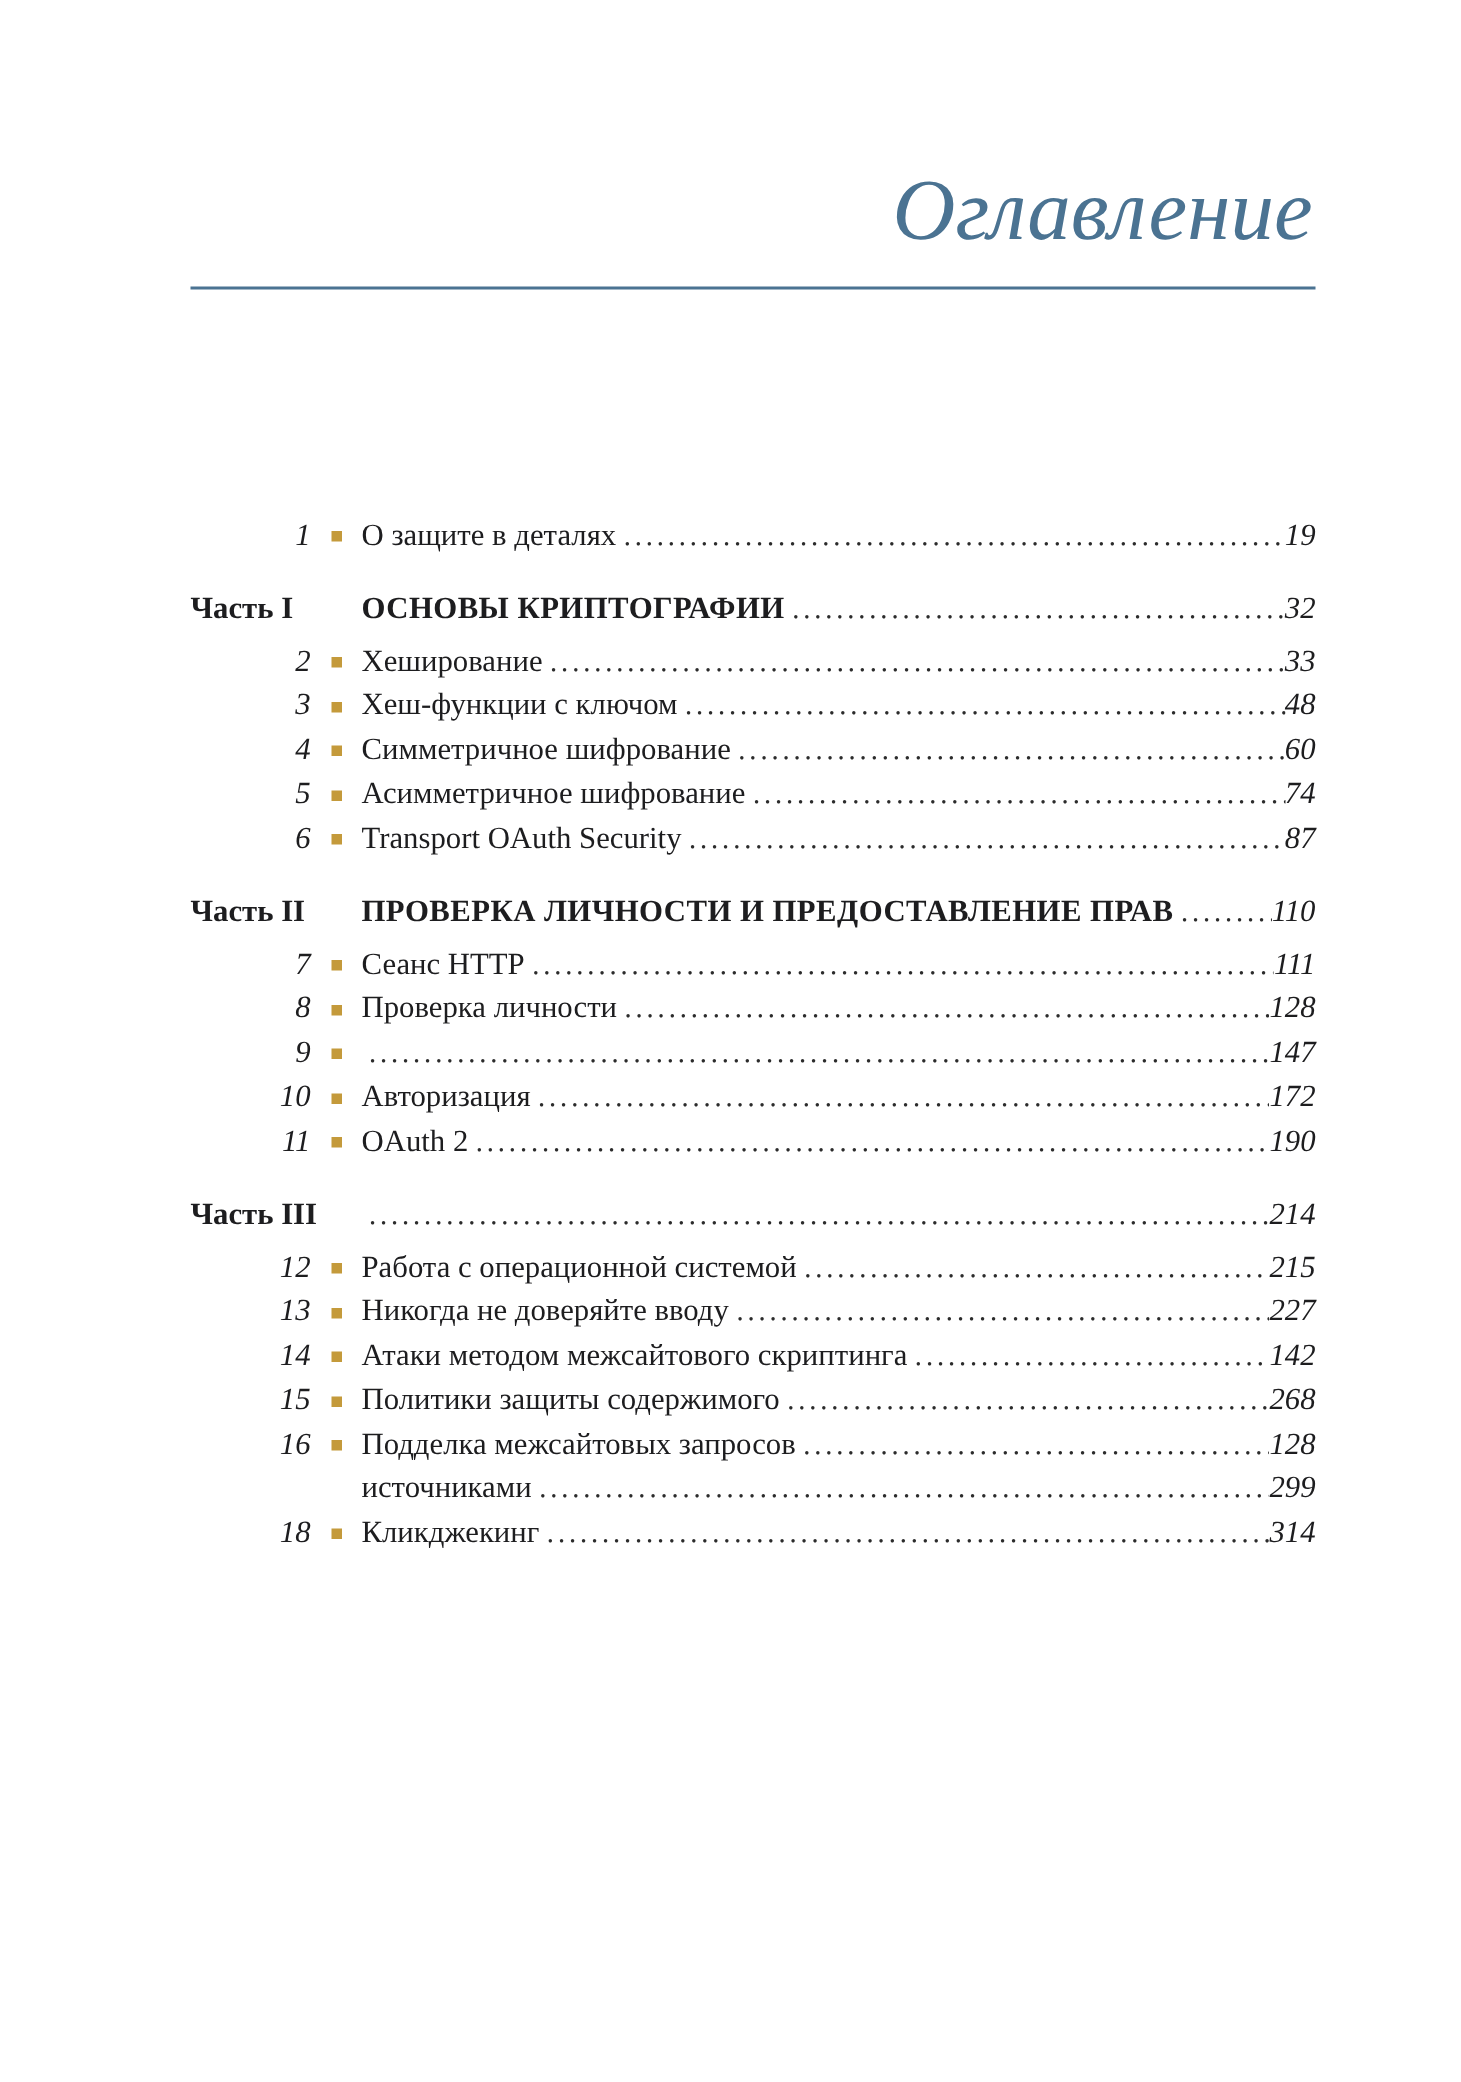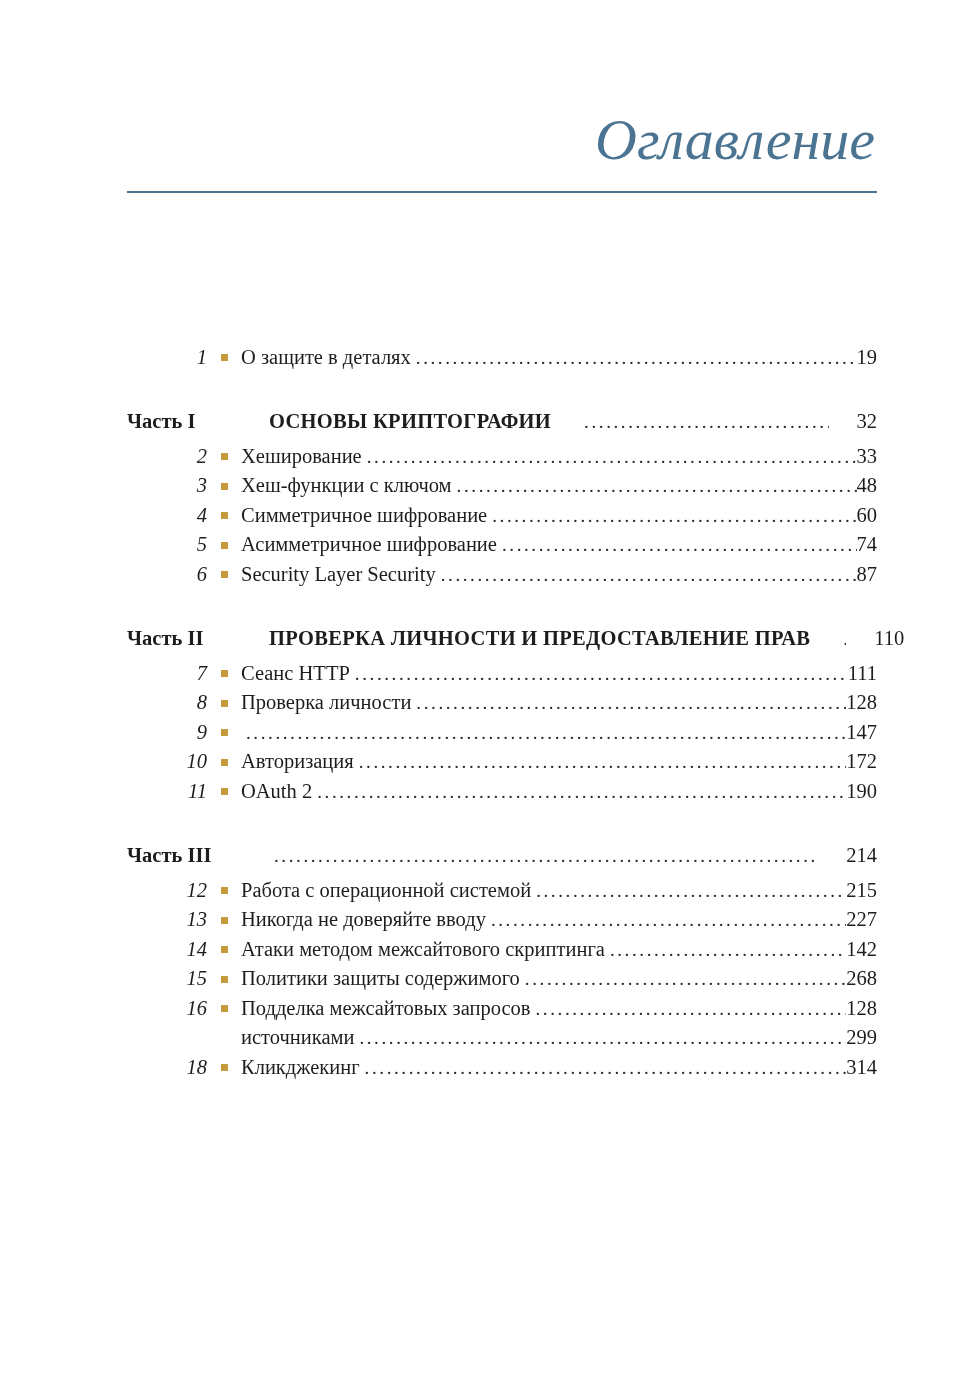--- a/index.html
+++ b/index.html
@@ -59,23 +59,23 @@
   .row .label { flex: 0 0 auto; white-space: nowrap; }
   .row .dots {
     flex: 1 1 0;
     overflow: hidden;
     white-space: nowrap;
     letter-spacing: 2.6px;
     padding: 0 3px 0 5px;
     color: #2b2b2b;
     font-size: 19px;
   }
-  .row .pg { flex: 0 0 auto; min-width: 12px; text-align: left; }
-
-  .row.part { margin-top: 35px; margin-bottom: 5px; gap: 28px; }
+  .row .pg { flex: 0 0 auto; min-width: 12px; text-align: left; font-style: italic; }
+
+  .row.part { margin-top: 20px; margin-bottom: 5px; }
   .row.part .num {
     flex-basis: 114px;
     text-align: left;
     font-style: normal;
     font-weight: 700;
   }
   .row.part .label { font-weight: 700; letter-spacing: 0.3px; }
 
   .row.cont .bullet { visibility: hidden; }
 </style>
@@ -141,21 +141,21 @@
           </span>
     <span class="label">Асимметричное шифрование</span>
     <span class="dots">............................................................................................................................................................................................................................</span>
     <span class="pg">74</span>
   </div>
         <div class="row chapter">
     <span class="num">6</span>
     <span class="bullet-cell">
             <span class="bullet"></span>
           </span>
-    <span class="label">Security Layer Security</span>
+    <span class="label">Transport OAuth Security</span>
     <span class="dots">............................................................................................................................................................................................................................</span>
     <span class="pg">87</span>
   </div>
         <div class="row part">
     <span class="num">Часть II</span>
 
     <span class="label">ПРОВЕРКА ЛИЧНОСТИ И ПРЕДОСТАВЛЕНИЕ ПРАВ</span>
     <span class="dots">............................................................................................................................................................................................................................</span>
     <span class="pg">110</span>
   </div>

